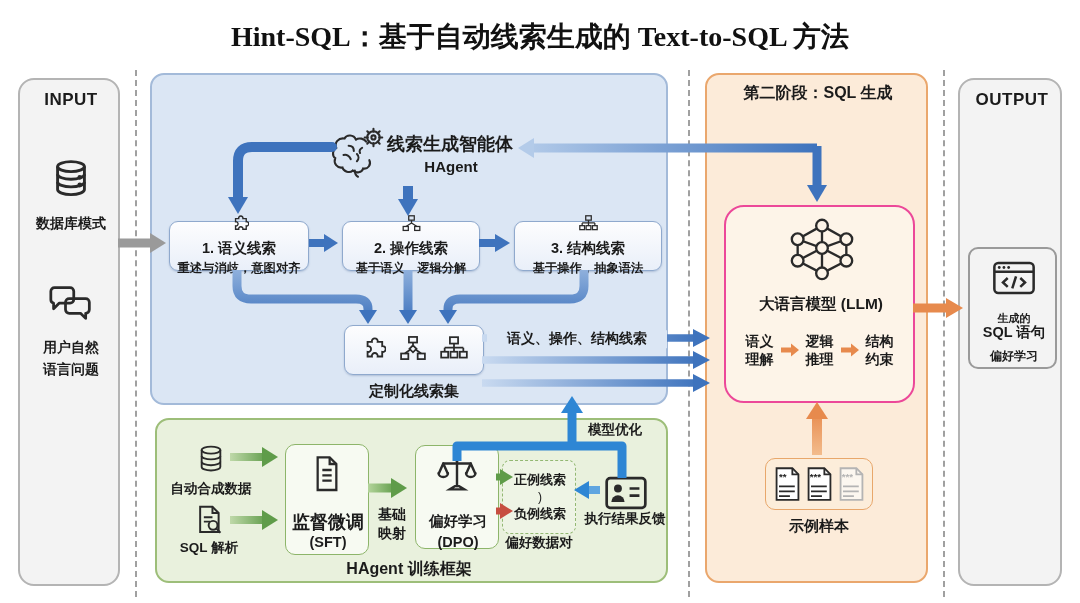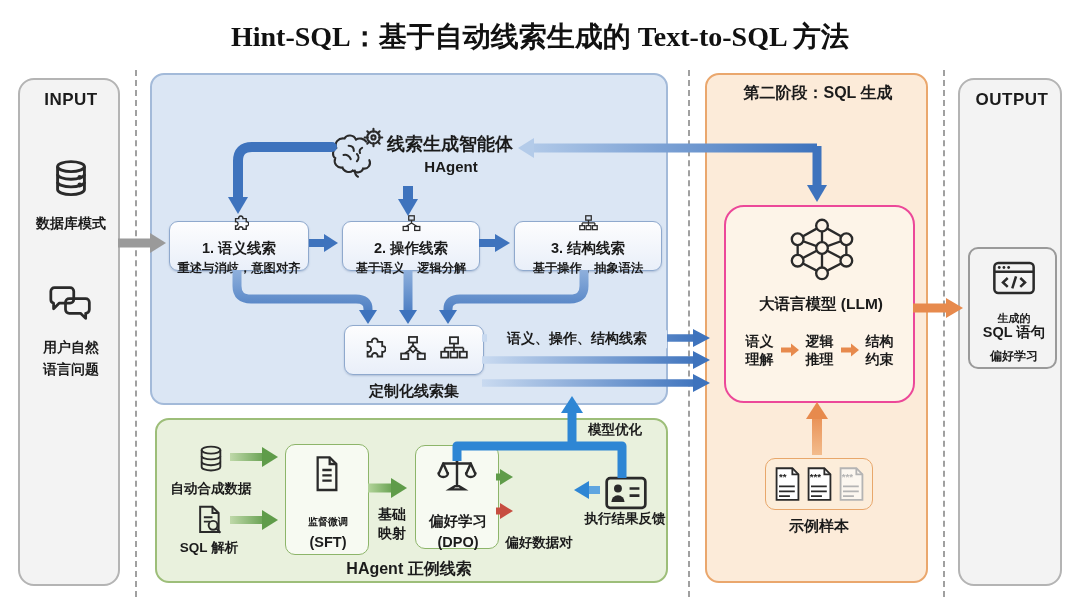--- a/index.html
+++ b/index.html
@@ -179,21 +179,21 @@
     <div class="lbl" style="left:52px;top:128px;font-size:13.5px;">SQL 解析</div>
 
     <div class="gbox" style="left:128px;top:24px;width:84px;height:111px;">
       <span class="icon" style="margin-top:10px;">
         <svg width="32" height="38" viewBox="0 0 24 28" fill="none" stroke="#2a2a2a" stroke-width="1.7">
           <path d="M5,1.5 h9 l5,5 V26 H5 z"></path>
           <path d="M14,1.5 v5 h5"></path>
           <path d="M8.5,11 h7 M8.5,15 h7 M8.5,19 h7"></path>
         </svg>
       </span>
-      <div class="lbl" style="left:42px;top:77px;font-size:10px;">监督微调</div>
+      <div class="lbl" style="left:42px;top:77px;font-size:18px;">监督微调</div>
       <div class="lbl" style="left:42px;top:97px;font-size:14.5px;">(SFT)</div>
     </div>
 
     <div class="lbl" style="left:235px;top:95px;font-size:14px;">基础</div>
     <div class="lbl" style="left:235px;top:114px;font-size:14px;">映射</div>
 
     <div class="gbox" style="left:258px;top:25px;width:84px;height:104px;">
       <span class="icon" style="margin-top:8px;">
         <svg width="42" height="40" viewBox="0 0 26 24" fill="none" stroke="#2a2a2a" stroke-width="1.5" stroke-linecap="round">
           <circle cx="13" cy="2.2" r="1.3"></circle>
@@ -203,34 +203,39 @@
           <path d="M1.6,11.5 a2.9,2.4 0 0 0 5.8,0"></path>
           <path d="M21.5,5.5 L18.8,11.5 M21.5,5.5 L24.2,11.5"></path>
           <path d="M18.6,11.5 a2.9,2.4 0 0 0 5.8,0"></path>
           <path d="M8.5,21.5 h9 l-3.2,-2 h-2.6 z"></path>
         </svg>
       </span>
       <div class="lbl" style="left:42px;top:75px;font-size:14.5px;">偏好学习</div>
       <div class="lbl" style="left:42px;top:96px;font-size:14.5px;">(DPO)</div>
     </div>
 
+    <div class="dashedbox" style="left:345px;top:40px;width:74px;height:74px;">
+      <div class="lbl" style="left:37px;top:19px;font-size:13px;">正例线索</div>
+      <div class="lbl" style="left:37px;top:36px;font-size:12px;font-weight:400;">)</div>
+      <div class="lbl" style="left:37px;top:53px;font-size:13px;">负例线索</div>
+    </div>
     <div class="lbl" style="left:382px;top:123px;font-size:13.5px;">偏好数据对</div>
 
     <div class="icon abs" style="left:447px;top:56px;">
       <svg width="44" height="34" viewBox="0 0 24 19" fill="none" stroke="#2a2a2a" stroke-width="1.5">
         <rect x="1.2" y="1.2" width="21.6" height="16.6" rx="2"></rect>
         <circle cx="7.5" cy="7" r="2.2" fill="#2a2a2a" stroke="none"></circle>
         <path d="M3.8,14.5 a3.7,3.7 0 0 1 7.4,0 z" fill="#2a2a2a" stroke="none"></path>
         <path d="M14,7 h5.5 M14,11 h5.5"></path>
       </svg>
     </div>
     <div class="lbl" style="left:468px;top:99px;font-size:13.5px;">执行结果反馈</div>
     <div class="lbl" style="left:458px;top:10px;font-size:13.5px;">模型优化</div>
 
-    <div class="lbl" style="left:252px;top:149px;font-size:16px;">HAgent 正例线索</div>
+    <div class="lbl" style="left:252px;top:149px;font-size:16px;">HAgent 训练框架</div>
   </div>
 
   <div class="panel p-orange" style="left:705px;top:73px;width:223px;height:510px;">
     <div class="lbl ptitle" style="left:111px;top:18px;">第二阶段：SQL 生成</div>
 
     <div class="llmbox" style="left:17px;top:130px;width:191px;height:198px;">
       <div class="icon abs" style="left:59px;top:10px;">
         <svg width="74" height="64" viewBox="0 0 76 64" fill="none" stroke="#2a2a2a" stroke-width="2.4">
           <path d="M38,8 L13,22 M38,8 L63,22 M38,8 L38,31 M13,22 L38,31 M63,22 L38,31 M13,22 L13,44 M63,22 L63,44 M38,31 L13,44 M38,31 L63,44 M13,44 L38,57 M63,44 L38,57 M38,31 L38,57"></path>
           <circle cx="38" cy="8" r="6" fill="#fdf4e8"></circle>

